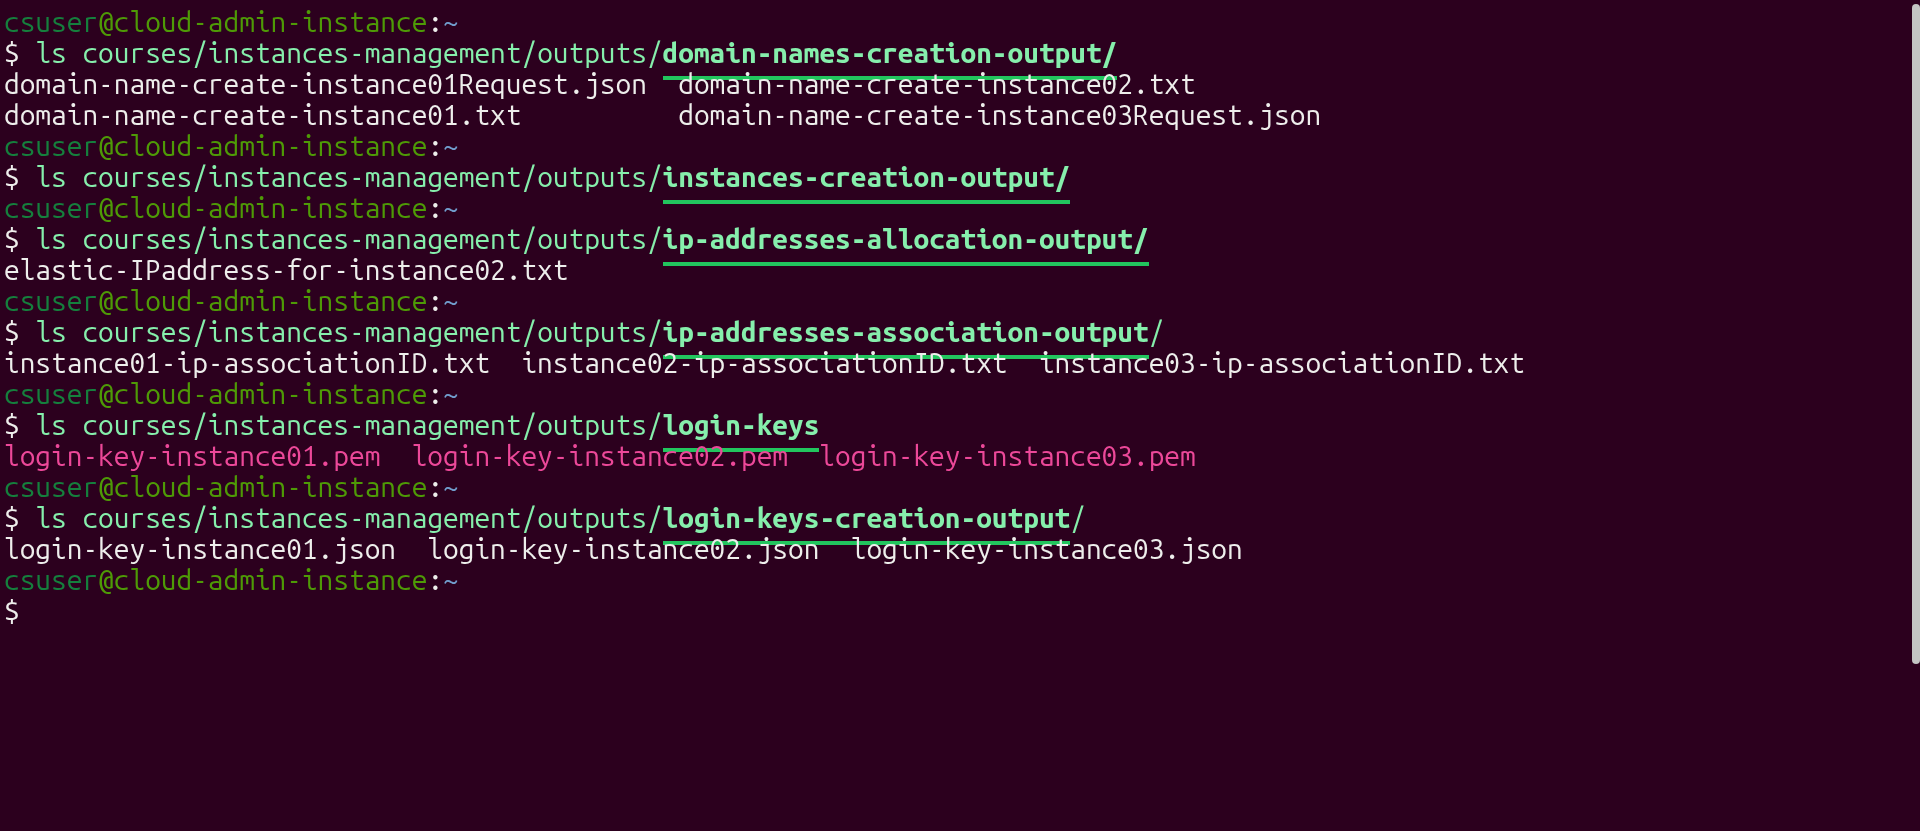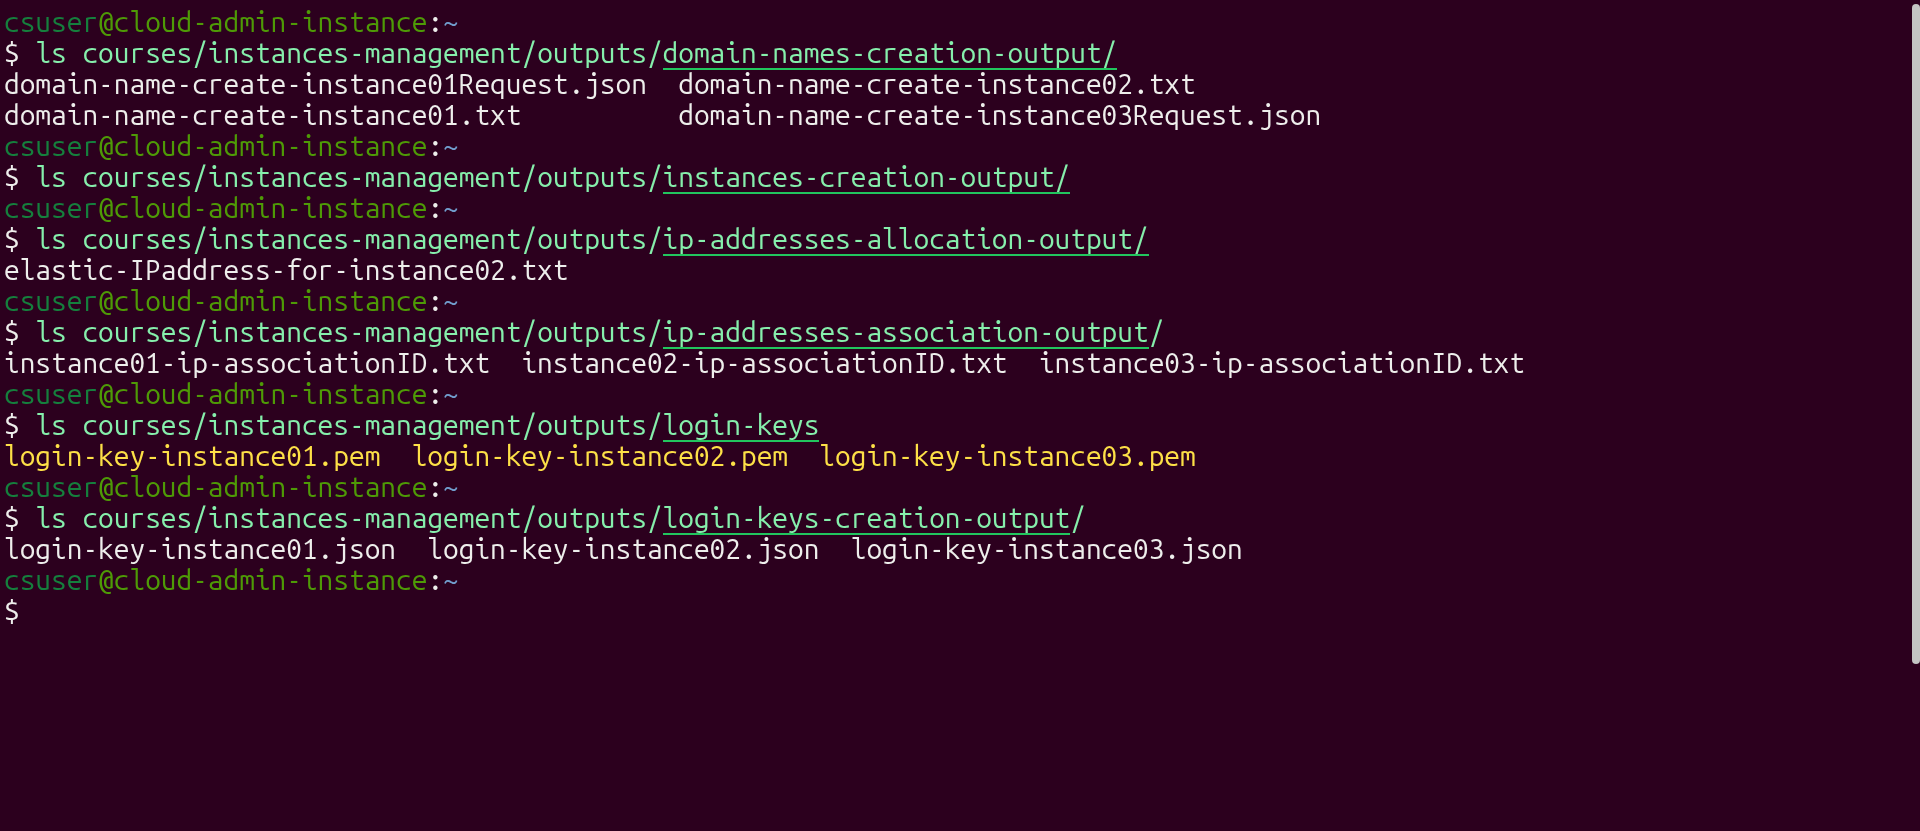--- a/index.html
+++ b/index.html
@@ -34,26 +34,27 @@
   .line {
     white-space: pre;
     padding-left: 4px;
   }
   .user { color: #15803d; }
   .at   { color: #4e9a06; }
   .host { color: #4e9a06; }
   .colon{ color: #eeeeec; }
   .tilde{ color: #729fcf; }
   .text { color: #eeeeec; }
-  .green-file { color: #fde047; }
+  .green-file { color: #ec4899; }
   .cmd  { color: #86efac; }
   .dollar { color: #eeeeec; }
   .ul {
-    border-bottom: 2px solid #22c55e;
-    padding-bottom: 0px;
+    border-bottom: 4px solid #22c55e;
+    padding-bottom: 8px;
+    font-weight: bold;
   }
 </style>
 </head>
 <body>
 
 <div class="terminal">
   <div class="scrollbar"></div>
   <div id="content">
       <div class="line"><span class="user">csuser</span><span class="at">@</span><span class="host">cloud-admin-instance</span><span class="colon">:</span><span class="tilde">~</span></div>
       <div class="line"><span class="dollar">$ </span><span class="cmd">ls courses/instances-management/outputs/</span><span class="ul cmd">domain-names-creation-output/</span></div>

